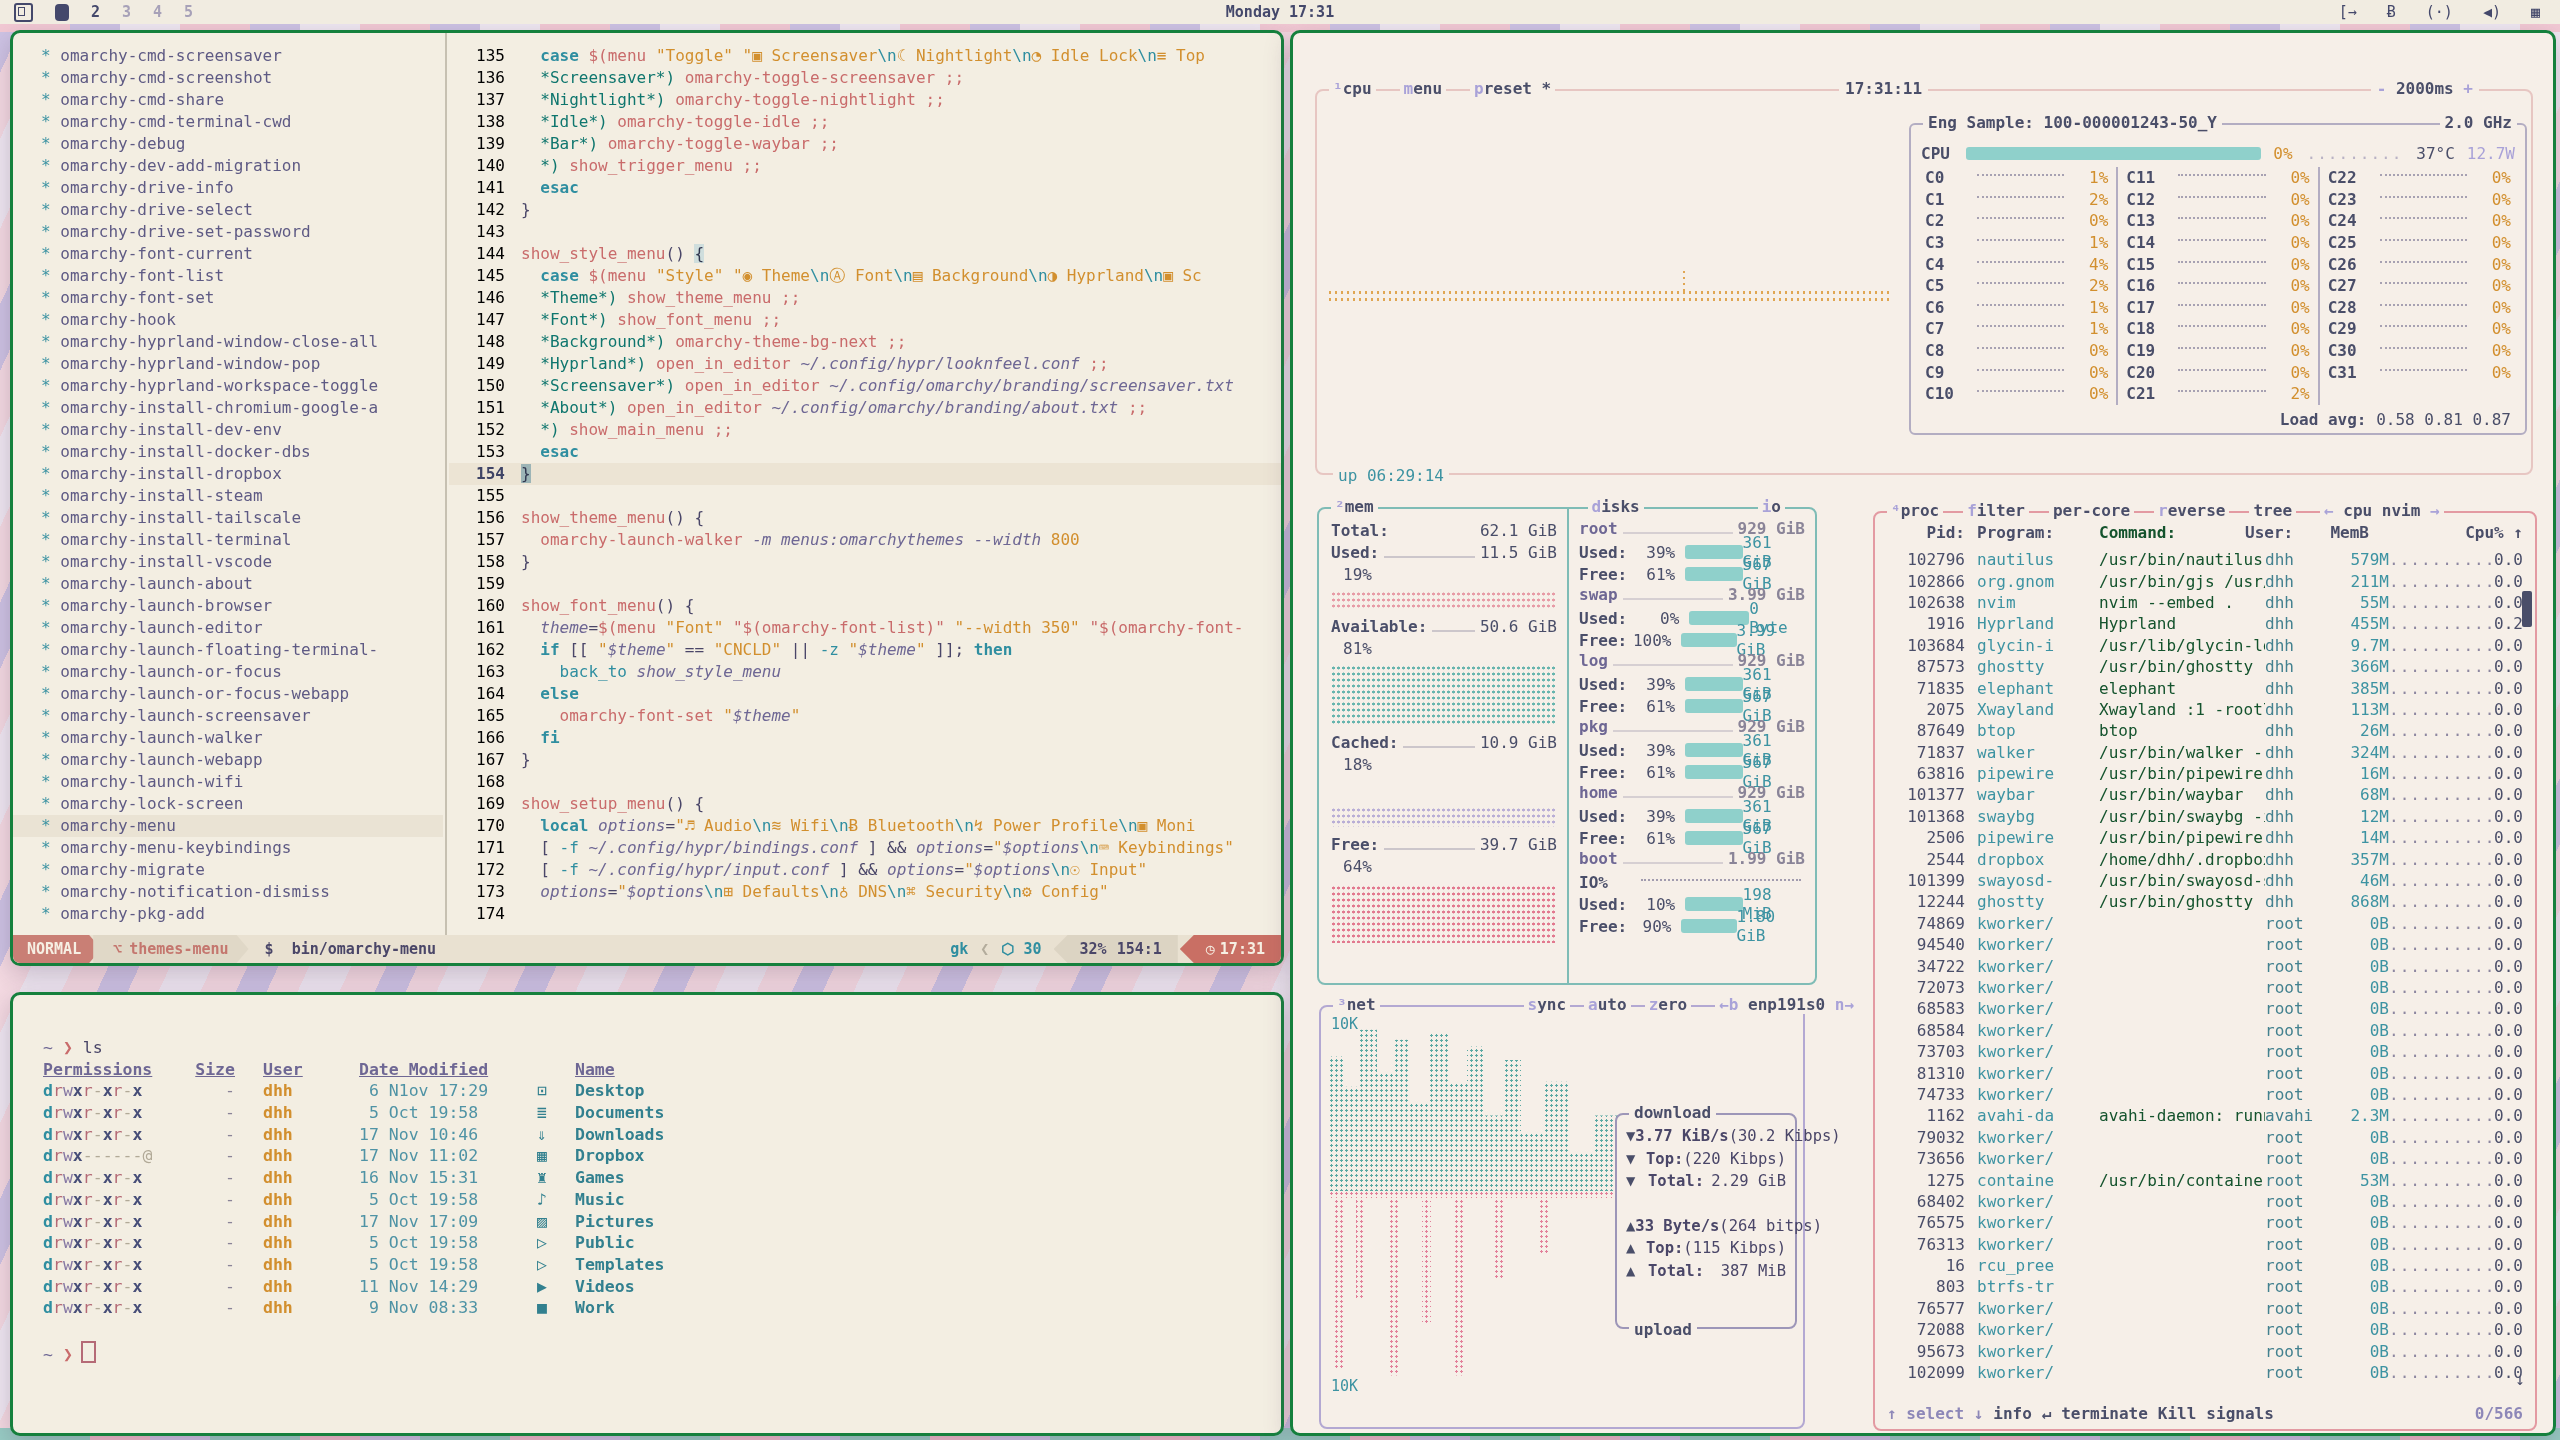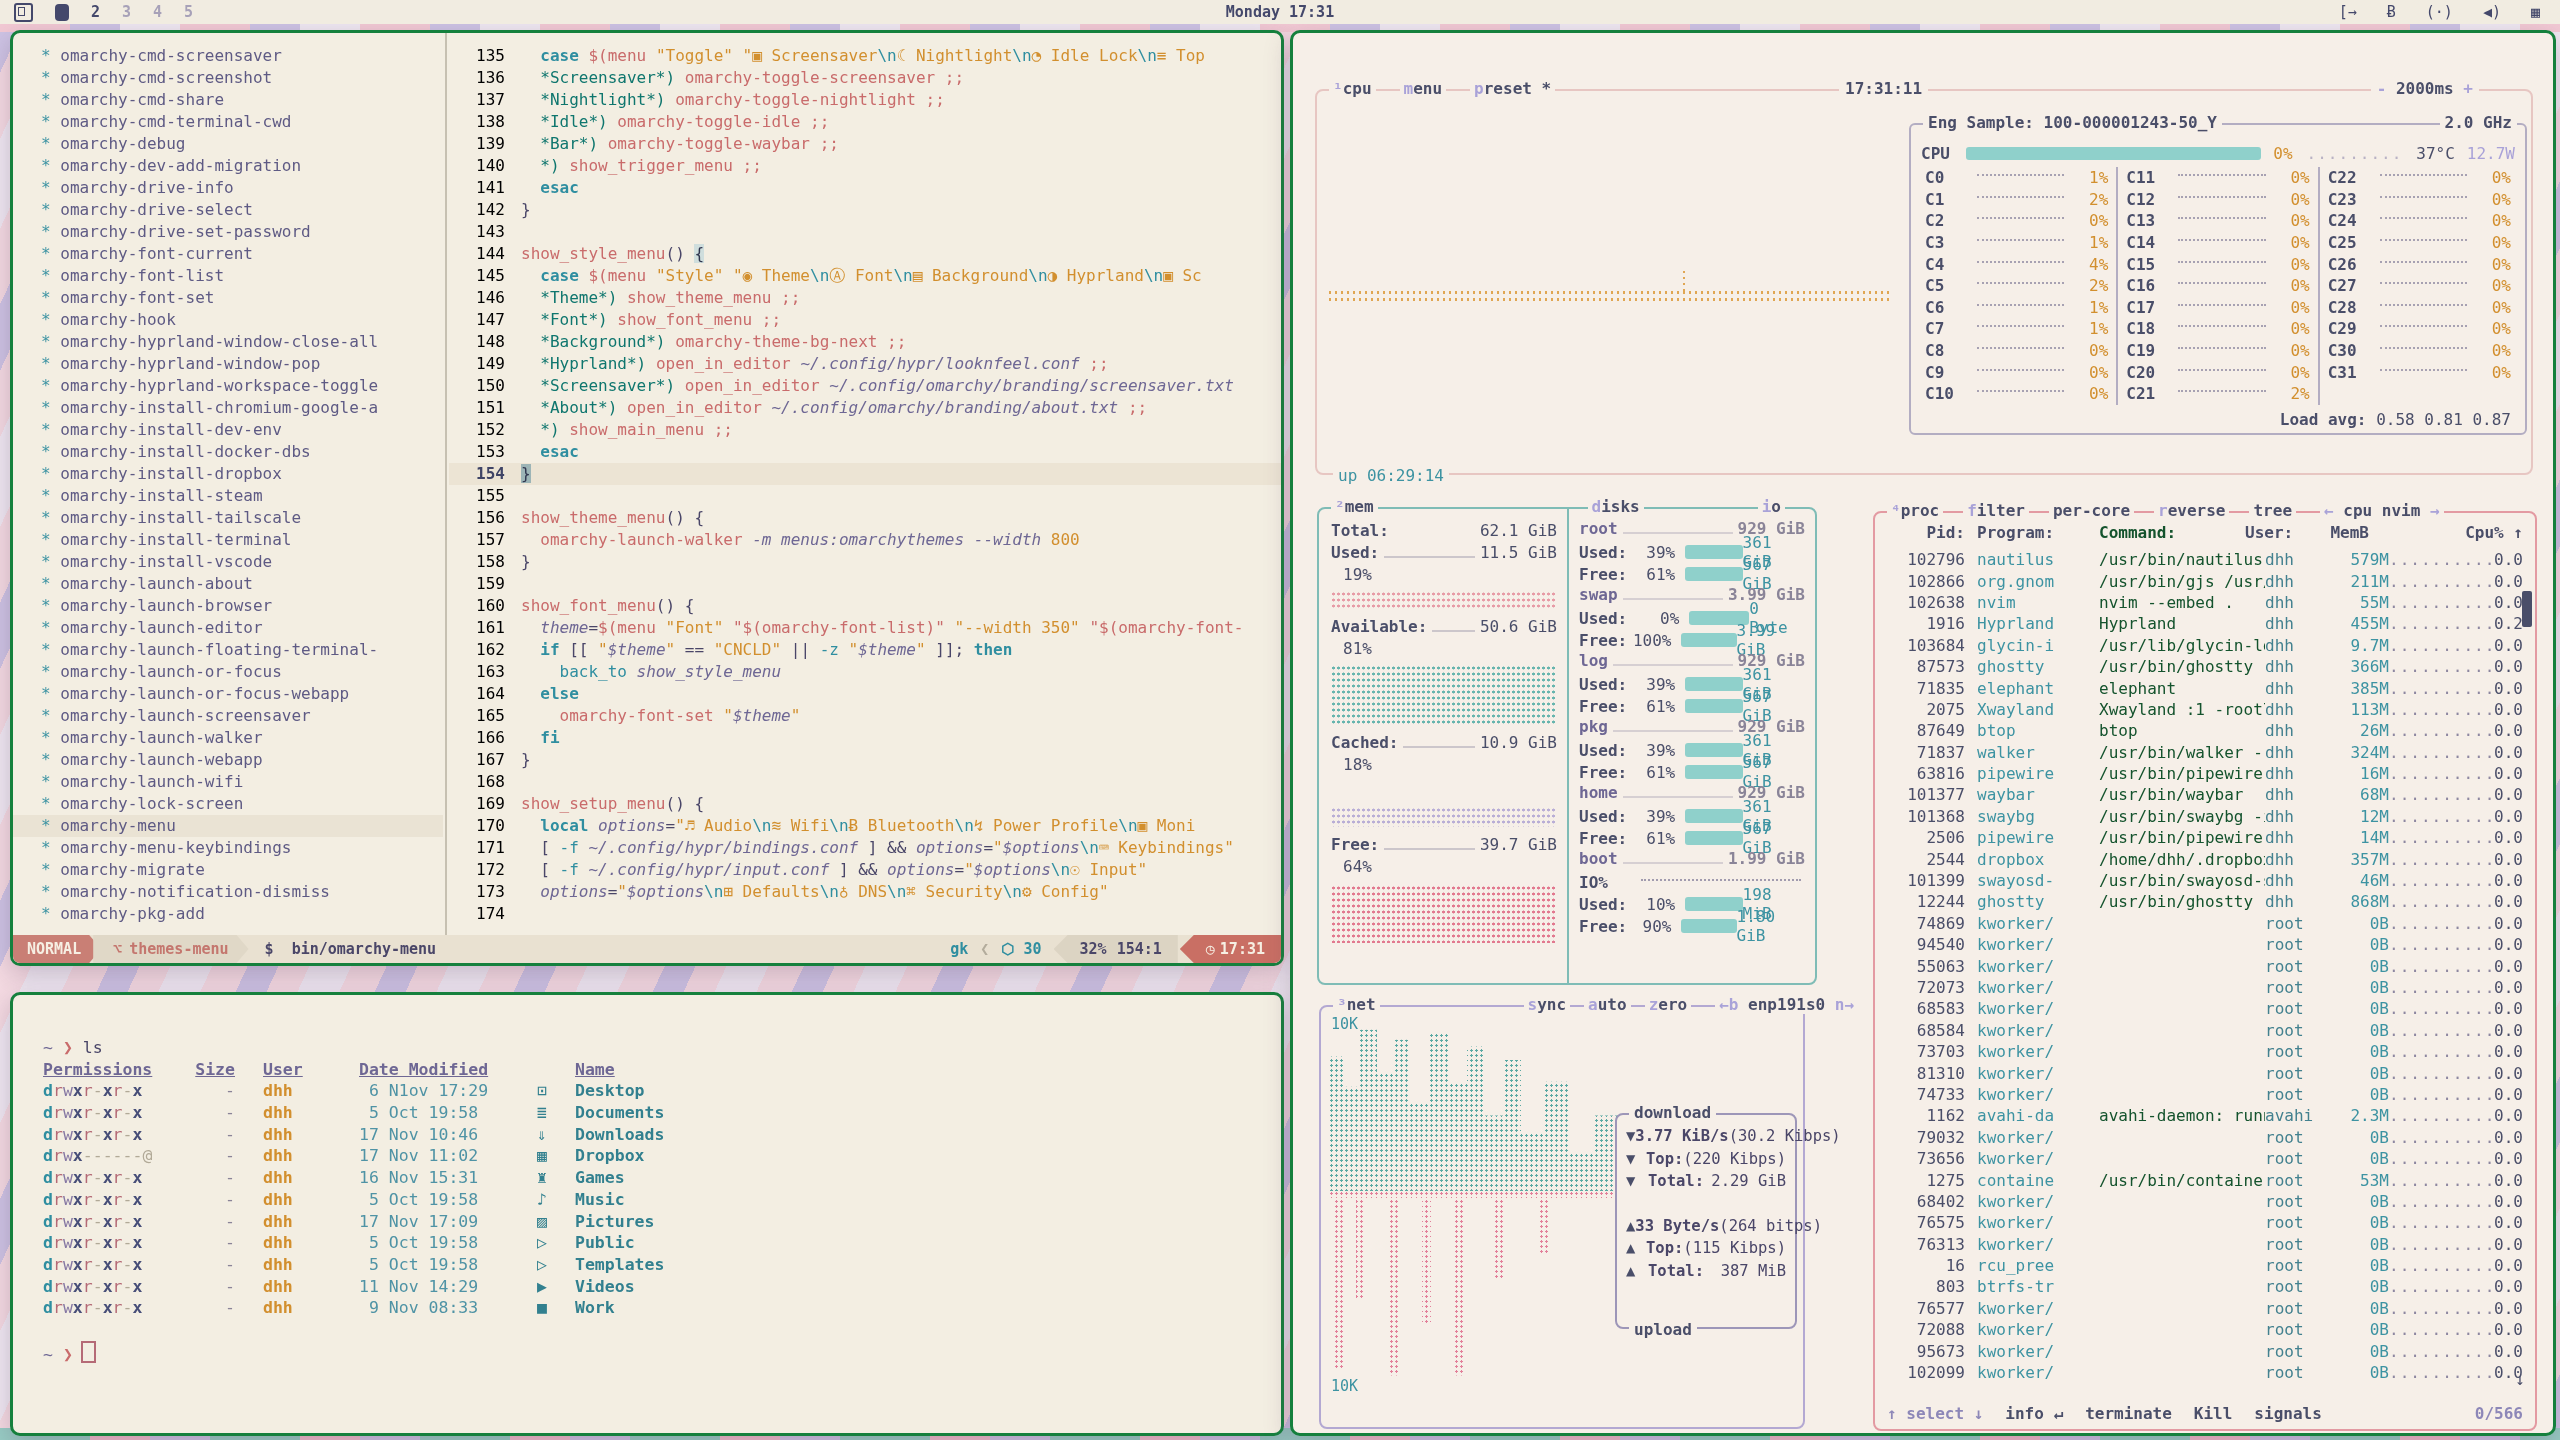--- a/index.html
+++ b/index.html
@@ -168,21 +168,21 @@
   .plist{overflow:hidden;height:836px;}
   .prow{display:flex;height:21.4px;align-items:center;padding:0 12px;font-size:16px;}
   .cpid{width:78px;text-align:right;color:#4a4e69;white-space:pre;}
   .cprog{width:110px;padding-left:12px;color:#3d93a2;}
   .ccmd{flex:1;padding-left:12px;color:#14532d;white-space:pre;overflow:hidden;}
   .cuser{width:66px;color:#43818f;}
   .cmem{width:58px;text-align:right;color:#3d93a2;}
   .cdots{width:88px;text-align:center;}
   .cdots::before{content:"..........";color:#8d87a0;letter-spacing:1px;}
   .ccpu{width:46px;text-align:right;color:#4a4e69;}
-  .pfoot{position:absolute;left:12px;right:12px;bottom:6px;display:flex;gap:22px;align-items:center;
+  .pfoot{position:absolute;left:12px;right:12px;bottom:6px;display:flex;gap:10px;align-items:center;
     font-weight:bold;color:#4a4e69;font-size:16px;}
   .pnav{color:#8d87b8;}
   .pcount{margin-left:auto;color:#8d87b8;}
   .scrollthumb{position:absolute;right:3px;top:78px;width:10px;height:36px;background:#4a4e69;border-radius:2px;}
   .scrolldown{position:absolute;right:10px;bottom:40px;color:#4a4e69;font-size:16px;}
 </style>
 </head>
 <body>
 
 <div class="wallband"></div>
@@ -1249,21 +1249,21 @@
           <span class="cpid">94540</span>
           <span class="cprog">kworker/</span>
           <span class="ccmd"></span>
           <span class="cuser">root</span>
           <span class="cmem">0B</span>
           <span class="cdots"></span>
           <span class="ccpu">0.0</span>
         </div>
 
         <div class="prow">
-          <span class="cpid">55063</span>
+          <span class="cpid">34722</span>
           <span class="cprog">kworker/</span>
           <span class="ccmd"></span>
           <span class="cuser">root</span>
           <span class="cmem">0B</span>
           <span class="cdots"></span>
           <span class="ccpu">0.0</span>
         </div>
 
         <div class="prow">
           <span class="cpid">72073</span>

